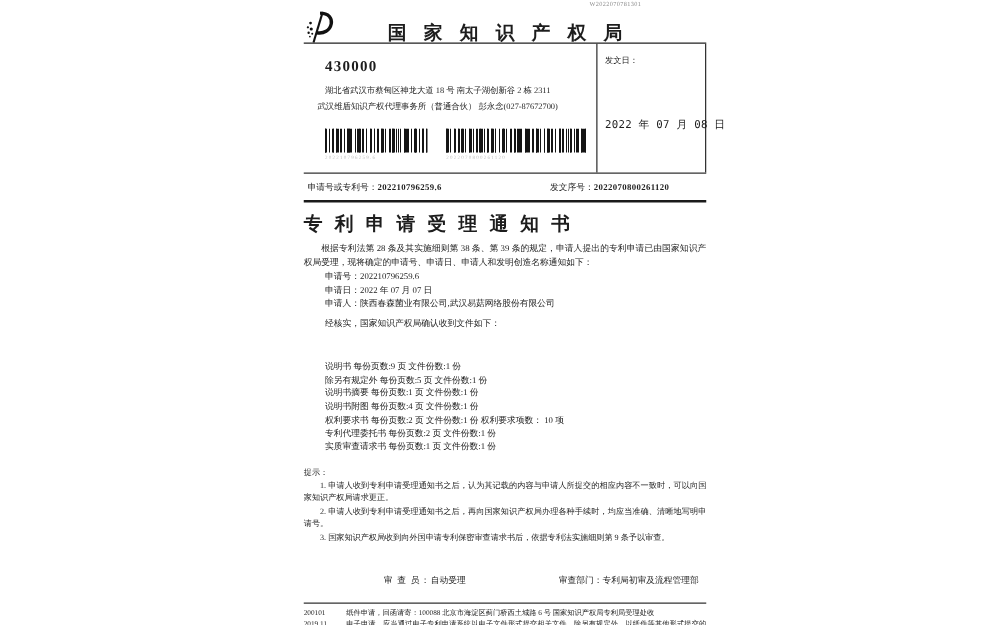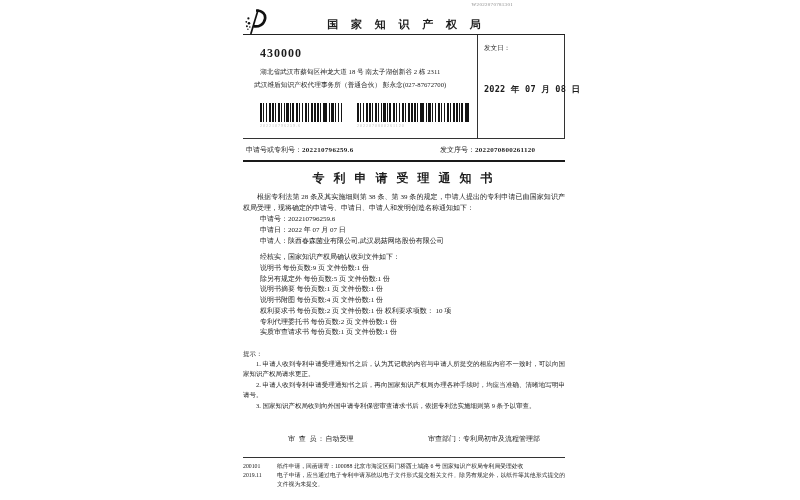--- a/index.html
+++ b/index.html
@@ -20,21 +20,21 @@
     font-size: 5px;
     color: #8a8a8a;
     letter-spacing: 0.3px;
     height: 9px;
     padding-right: 52px;
   }
   .header { position: relative; height: 23px; }
   .logo { position: absolute; left: 1px; top: -2px; }
   .header-title {
     text-align: center;
-    font-size: 11px;
+    font-size: 15px;
     font-weight: bold;
     letter-spacing: 5px;
     padding-top: 6px;
     padding-left: 5px;
   }
   .top-section {
     border-top: 1.6px solid #222;
     display: flex;
     height: 104px;
   }
@@ -54,62 +54,62 @@
   .bc2 { width: 113px; }
   .bc-caption { font-size: 4px; color: #c3c3c3; margin-top: 1px; letter-spacing: 1px; }
   .right-box {
     width: 88px;
     border-left: 1px solid #333;
     border-right: 1px solid #333;
     padding: 9px 5px 0 6px;
   }
   .dispatch-label { font-size: 6.6px; }
   .dispatch-date {
-    margin-top: 31px;
+    margin-top: 41px;
     font-family: "DejaVu Sans Mono", monospace;
-    font-weight: bold;
+    font-weight: normal;
     font-size: 8.6px;
     letter-spacing: 0.2px;
     white-space: nowrap;
   }
   .ref-row {
     border-top: 1px solid #333;
     display: flex;
     padding: 6px 2px 5px 3px;
     font-size: 7px;
     gap: 29px;
   }
   .ref-left { width: 165px; }
   .ref-right { flex: 1; }
   .ref-val { font-weight: bold; letter-spacing: 0.3px; }
   .title-row {
     border-top: 2.3px solid #1a1a1a;
-    text-align: center;
+    text-align: left;
     padding-top: 8px;
-    font-size: 12px;
+    font-size: 15px;
     font-weight: bold;
     letter-spacing: 3px;
   }
   .intro {
     margin-top: 5px;
     font-size: 7px;
     line-height: 11px;
     text-indent: 14px;
     text-align: justify;
   }
   .fields { padding-left: 17px; font-size: 7px; }
   .field-line { line-height: 11px; white-space: nowrap; }
   .confirm-line { margin-top: 5px; padding-left: 17px; font-size: 7px; line-height: 11px; font-family: Liberation Serif, serif; }
-  .doc-list { padding-left: 17px; font-size: 7px; }
+  .doc-list { padding-left: 17px; font-size: 7px; margin-top: 23px; }
   .doc-item { line-height: 10.7px; white-space: nowrap; }
   .tips { margin-top: 11px; font-size: 6.5px; line-height: 10.5px; }
   .tips-heading { line-height: 10px; }
   .tip-item { text-indent: 13px; text-align: justify; }
   .sign-row { margin-top: 23px; display: flex; font-size: 7px; }
-  .sign-left { margin-left: 45px; width: 140px; }
+  .sign-left { margin-left: 64px; width: 140px; }
   .sign-label { letter-spacing: 1px; }
   .footer {
     margin-top: 13px;
     border-top: 1px solid #333;
     padding-top: 4px;
     display: flex;
     font-size: 5.8px;
     line-height: 8.6px;
     color: #222;
   }

